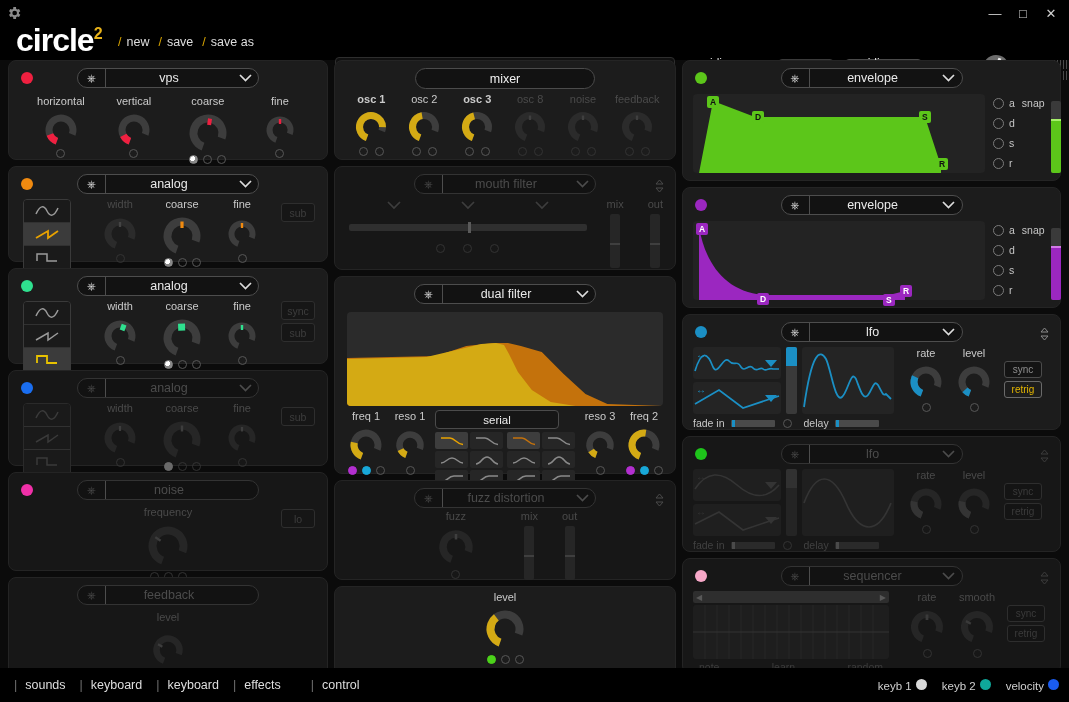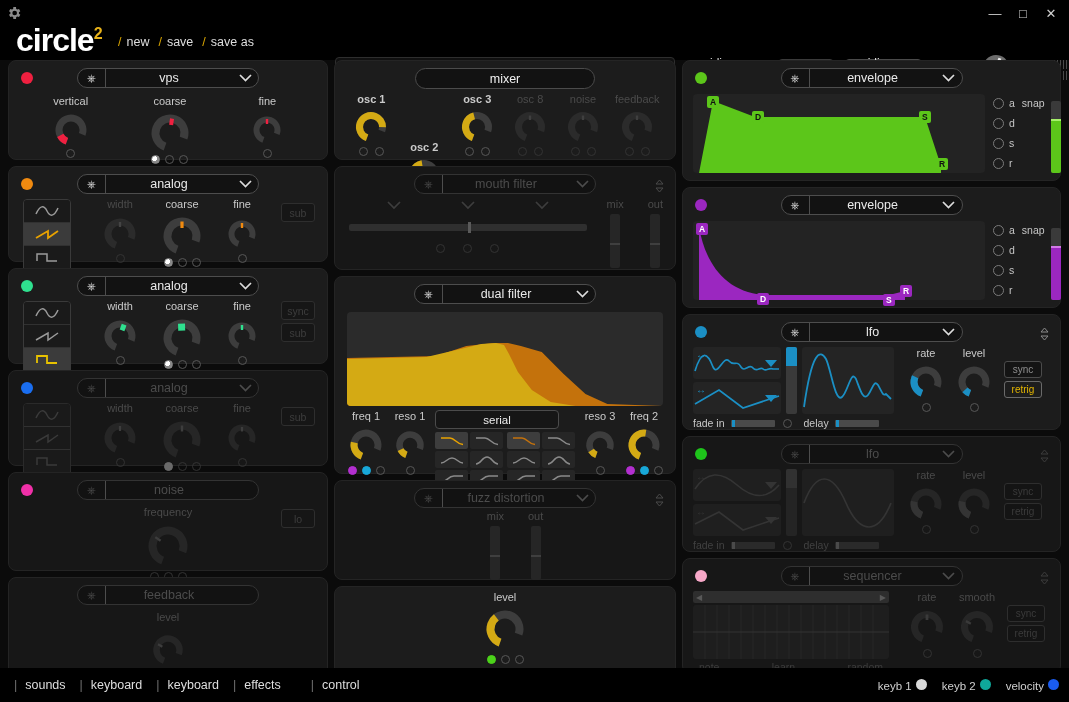--- a/index.html
+++ b/index.html
@@ -234,20 +234,30 @@
           <div class="nm">vps</div>
           <div class="cv">
               <svg width="13" height="8" viewBox="0 0 13 8">
                 <path d="M1 1 L6.5 6.5 L12 1" fill="none" stroke="#dcdcdc" stroke-width="1.7"></path>
               </svg>
             </div>
         </div>
       </div>
       <div style="display:flex; justify-content:space-around; padding:7px 14px 0;">
         <div class="knob-wrap">
+          <div class="klabel">horizontal</div>
+          <svg class="knob" width="42" height="34" viewBox="0 0 42 34">
+            <circle cx="21" cy="19" r="12" fill="none" stroke="#3d3d3d" stroke-width="7" stroke-dasharray="56.5 18.8" transform="rotate(110 21 19)"></circle>
+            <circle cx="21" cy="19" r="12" fill="none" stroke="#ef2040" stroke-width="7" stroke-dasharray="10 200" transform="rotate(110 21 19)"></circle>
+          </svg>
+          <div class="kdots">
+              <span class="kdot"></span>
+            </div>
+        </div>
+        <div class="knob-wrap">
           <div class="klabel">vertical</div>
           <svg class="knob" width="42" height="34" viewBox="0 0 42 34">
             <circle cx="21" cy="19" r="12" fill="none" stroke="#3d3d3d" stroke-width="7" stroke-dasharray="56.5 18.8" transform="rotate(110 21 19)"></circle>
             <circle cx="21" cy="19" r="12" fill="none" stroke="#ef2040" stroke-width="7" stroke-dasharray="9 200" transform="rotate(110 21 19)"></circle>
           </svg>
           <div class="kdots">
               <span class="kdot"></span>
             </div>
         </div>
         <div class="knob-wrap">
@@ -551,21 +561,21 @@
           <svg class="knob" width="42" height="34" viewBox="0 0 42 34">
             <circle cx="21" cy="18" r="11.5" fill="none" stroke="#3d3d3d" stroke-width="7" stroke-dasharray="54 18" transform="rotate(110 21 18)"></circle>
             <circle cx="21" cy="18" r="11.5" fill="none" stroke="#d4aa14" stroke-width="7" stroke-dasharray="50 200" transform="rotate(110 21 18)"></circle>
           </svg>
           <div class="mixdots">
               <span class="kdot"></span>
               <span class="kdot"></span>
             </div>
         </div>
         <div class="knob-wrap">
-          <div class="klabel" style="font-weight:bold;margin-top:48px;">osc 2</div>
+          <div class="klabel" style="font-weight:normal;">osc 2</div>
           <svg class="knob" width="42" height="34" viewBox="0 0 42 34">
             <circle cx="21" cy="18" r="11.5" fill="none" stroke="#3d3d3d" stroke-width="7" stroke-dasharray="54 18" transform="rotate(110 21 18)"></circle>
             <circle cx="21" cy="18" r="11.5" fill="none" stroke="#d4aa14" stroke-width="7" stroke-dasharray="30 200" transform="rotate(110 21 18)"></circle>
           </svg>
           <div class="mixdots">
               <span class="kdot"></span>
               <span class="kdot"></span>
             </div>
         </div>
         <div class="knob-wrap">
@@ -822,20 +832,30 @@
             </div>
         </div>
       </div>
       <div class="mod-diamond">
         <svg width="11" height="14" viewBox="0 0 11 14">
             <path d="M5.5 1 L9 5 L2 5 Z" fill="none" stroke="#4a4a4a" stroke-width="1"></path>
             <path d="M5.5 13 L9 9 L2 9 Z" fill="none" stroke="#4a4a4a" stroke-width="1"></path>
           </svg>
       </div>
       <div style="display:flex; align-items:flex-start; padding:2px 14px 0; justify-content:center; gap:22px;">
+        <div class="knob-wrap">
+          <div class="klabel off">fuzz</div>
+          <svg class="knob" width="46" height="40" viewBox="0 0 46 40">
+            <circle cx="23" cy="21" r="13" fill="none" stroke="#262626" stroke-width="7.5" stroke-dasharray="61 20" transform="rotate(110 23 21)"></circle>
+            <path d="M23 8 L23 13.5" stroke="#3f3f3f" stroke-width="2.6"></path>
+          </svg>
+          <div class="kdots">
+              <span class="kdot off"></span>
+            </div>
+        </div>
         <div style="display:flex; gap:24px; padding-left:20px;">
           <div style="display:flex; flex-direction:column; align-items:center;">
             <div class="klabel off">mix</div>
             <div class="vslider" style="height:54px; background:#262626;">
               <span class="vnotch" style="bottom:42%; background:#3f3f3f;"></span>
             </div>
           </div>
           <div style="display:flex; flex-direction:column; align-items:center;">
             <div class="klabel off">out</div>
             <div class="vslider" style="height:54px; background:#262626;">

